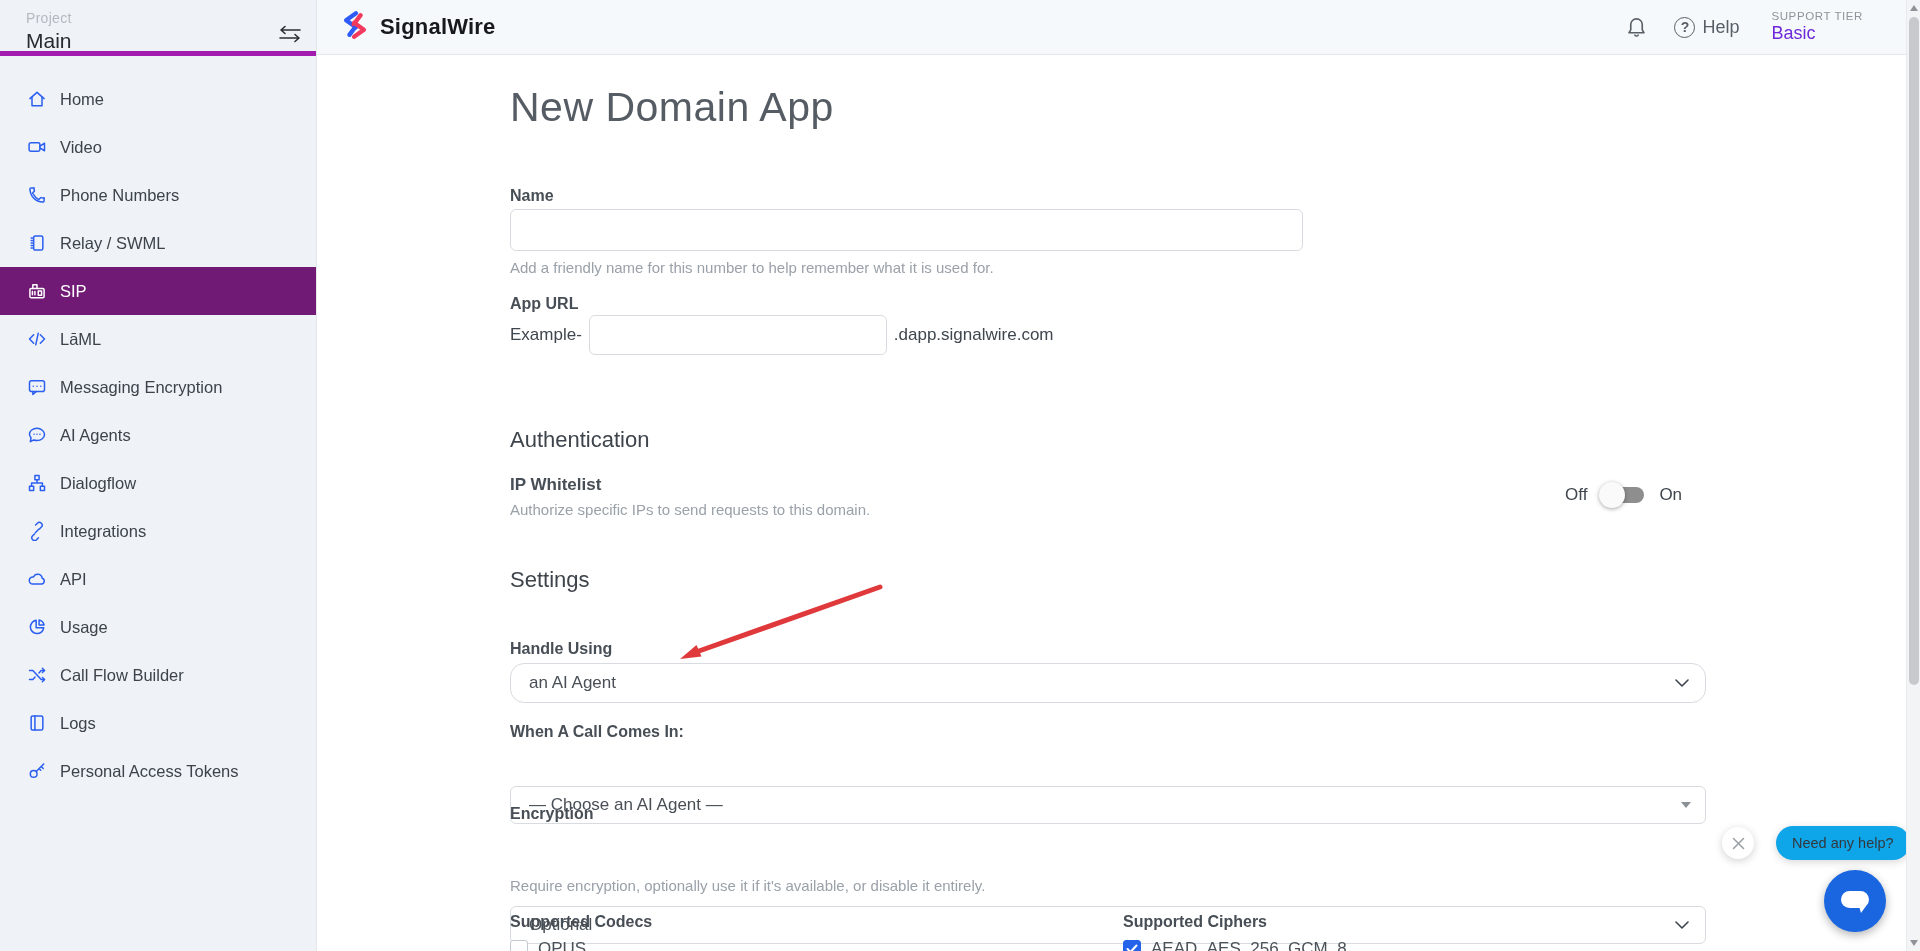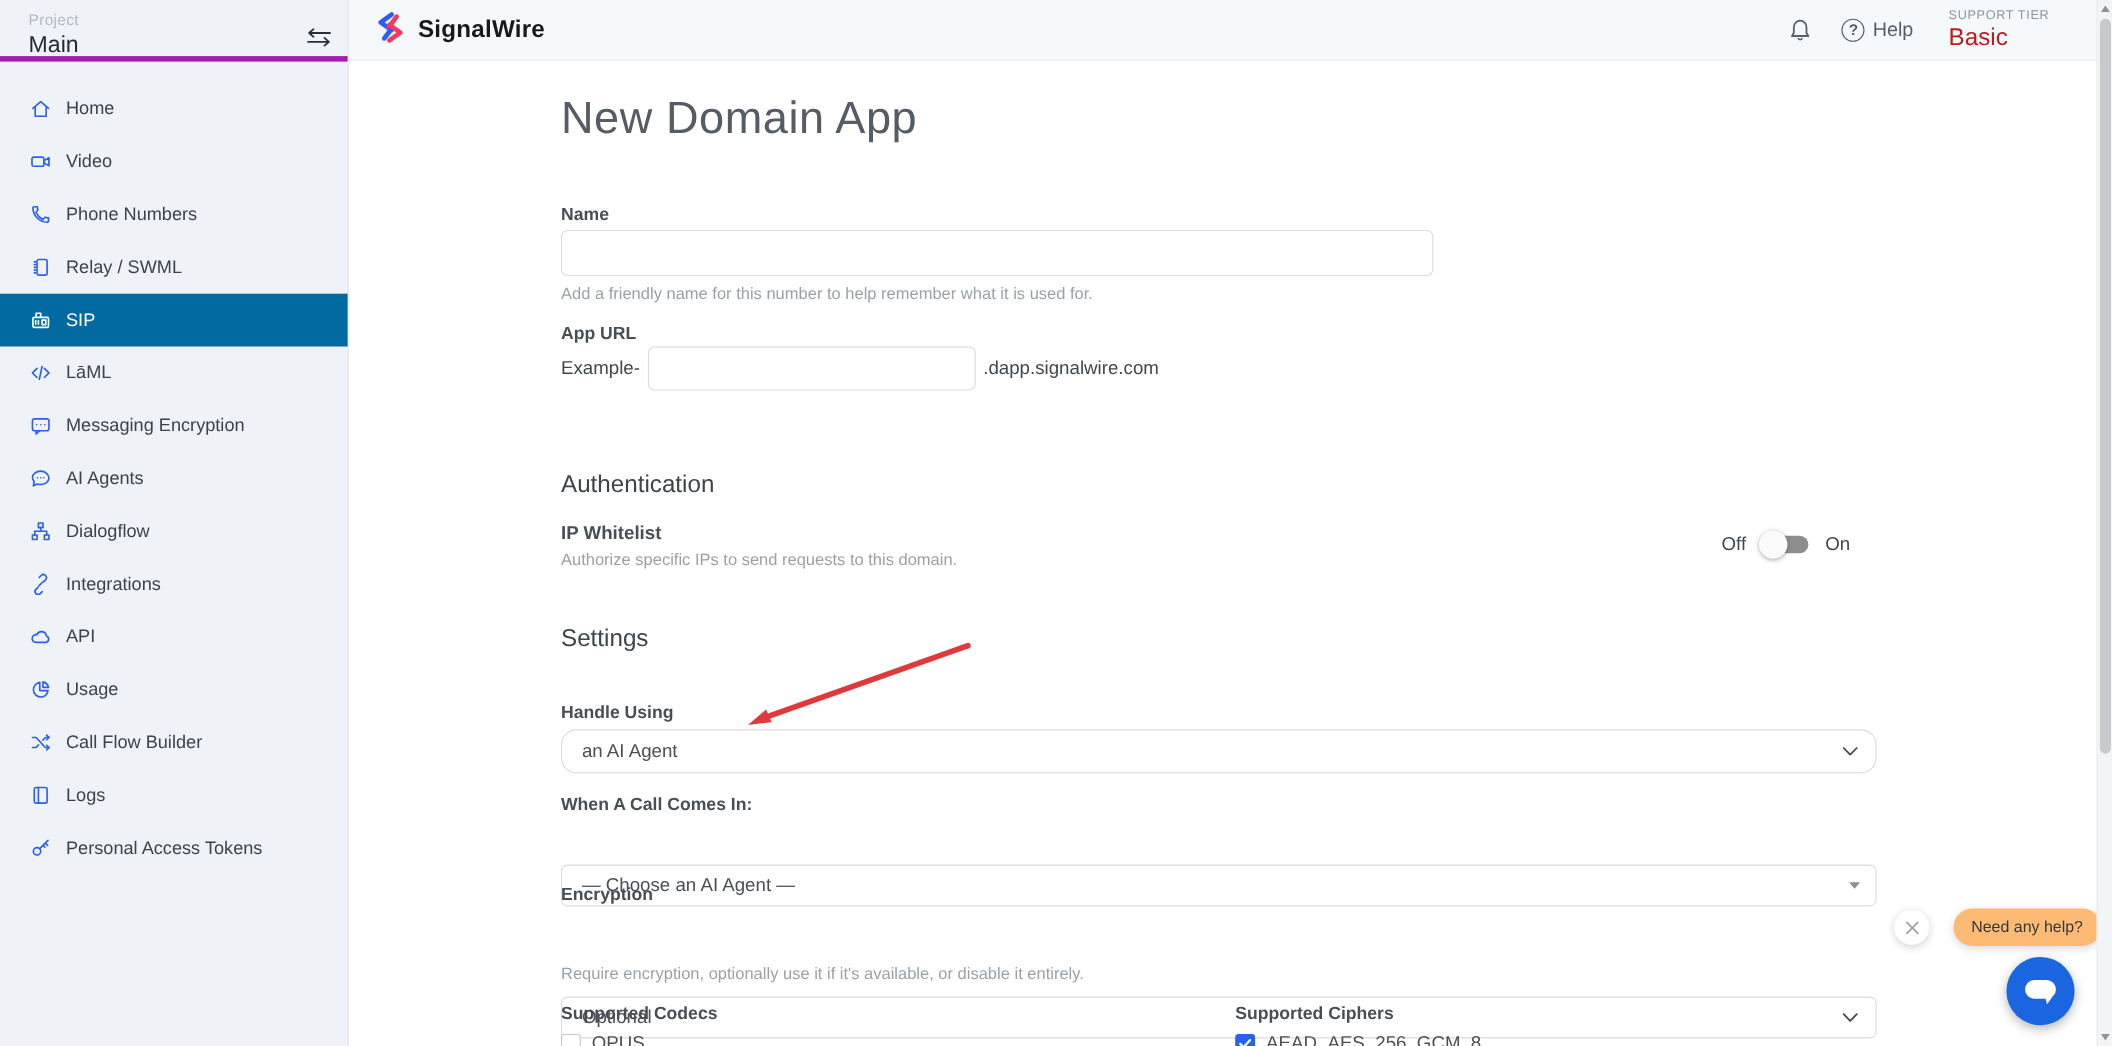--- a/index.html
+++ b/index.html
@@ -12,39 +12,39 @@
   .project-block { position:relative; height:56px; padding:10px 0 0 26px;
     border-bottom:5px solid #a21caf; }
   .project-label { font-size:14px; color:#b3b9c0; letter-spacing:.3px; }
   .project-name { font-size:21px; color:#262b31; font-weight:500; margin-top:3px; }
   .collapse-btn { position:absolute; right:14px; top:24px; width:24px; height:20px;
     cursor:pointer; color:#2a3036; }
   .nav { position:absolute; top:75px; left:0; width:100%; }
   .nav-item { display:flex; align-items:center; height:48px; padding-left:27px;
     gap:13px; cursor:pointer; color:#3c434b; font-size:16.5px; }
   .nav-item .nav-ic { width:20px; height:20px; flex:0 0 20px; color:#2b5ff0; display:block; }
-  .nav-item.active { background:#0369a1; color:#ffffff; }
+  .nav-item.active { background:#701a75; color:#ffffff; }
   .nav-item.active .nav-ic { color:#ffffff; }
   .nav-ic svg { width:100%; height:100%; display:block; }
 
   
   .topbar { position:absolute; left:317px; top:0; width:1589px; height:55px;
     background:#f6f9fb; border-bottom:1px solid #e4e7eb; display:flex;
     align-items:center; justify-content:space-between; padding:0 43px 0 23px; z-index:1; }
   .brand { display:flex; align-items:center; gap:10px; }
   .brand-name { font-size:22px; font-weight:700; color:#17191c; letter-spacing:.2px; }
   .top-right { display:flex; align-items:center; gap:26px; }
   .bell { width:23px; height:24px; color:#585f66; cursor:pointer; }
   .help { display:flex; align-items:center; gap:7px; cursor:pointer; color:#585f66; }
   .help-q { width:21px; height:21px; border:1.6px solid #585f66; border-radius:50%;
     display:flex; align-items:center; justify-content:center; font-size:14px; font-weight:700; }
   .help-label { font-size:18px; }
   .tier { margin-left:6px; }
   .tier-label { font-size:11.5px; color:#8d949b; letter-spacing:.6px; }
-  .tier-value { font-size:22px; color:#b91c1c; margin-top:1px; }
+  .tier-value { font-size:18px; color:#6d28d9; margin-top:1px; }
 
   
   .content { position:absolute; left:317px; top:55px; width:1589px; height:896px;
     background:#fff; }
   .abs { position:absolute; }
   .page-title { left:193px; top:29px; font-size:41px; font-weight:300;
     color:#565c63; letter-spacing:.5px; }
   .field-label { font-size:16px; font-weight:700; color:#474e55; }
   .helper { font-size:15px; color:#9aa1a9; }
   .text-input { background:#fff; border:1px solid #d8dce0; border-radius:6px;
@@ -74,21 +74,21 @@
   .cbox.checked { background:#2563eb; border-color:#2563eb; display:flex;
     align-items:center; justify-content:center; }
 
   
   .red-arrow { left:355px; top:524px; width:225px; height:95px; pointer-events:none; }
 
   
   .chat-close { position:absolute; left:1722px; top:827px; width:32px; height:32px;
     background:#fff; border-radius:50%; box-shadow:0 2px 8px rgba(0,0,0,.18);
     display:flex; align-items:center; justify-content:center; cursor:pointer; z-index:5; }
-  .chat-tip { position:absolute; left:1776px; top:826px; height:34px; background:#fdba74;
+  .chat-tip { position:absolute; left:1776px; top:826px; height:34px; background:#0ea5e9;
     border-radius:17px; box-shadow:0 2px 8px rgba(0,0,0,.16); display:flex;
     align-items:center; padding:0 16px; font-size:14.5px; color:#33383d; z-index:5; }
   .chat-btn { position:absolute; left:1824px; top:870px; width:62px; height:62px;
     background:#1966e0; border-radius:50%; box-shadow:0 3px 10px rgba(0,0,0,.3);
     display:flex; align-items:center; justify-content:center; cursor:pointer; z-index:5; }
 
   
   .scrollbar { position:absolute; right:0; top:0; width:14px; height:951px;
     background:#f3f4f5; border-left:1px solid #e9eaeb; z-index:6; }
   .sb-thumb { position:absolute; left:2px; top:17px; width:10px; height:668px;

